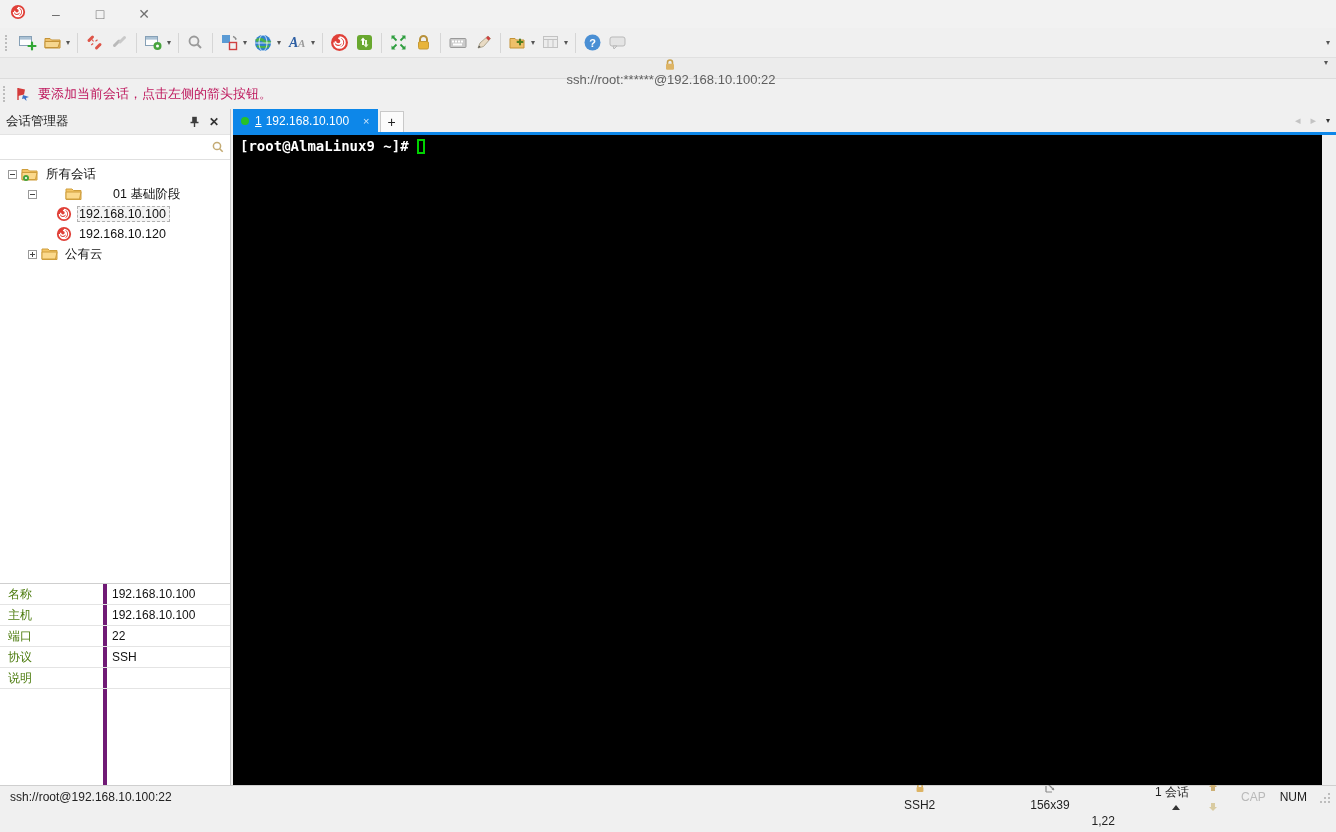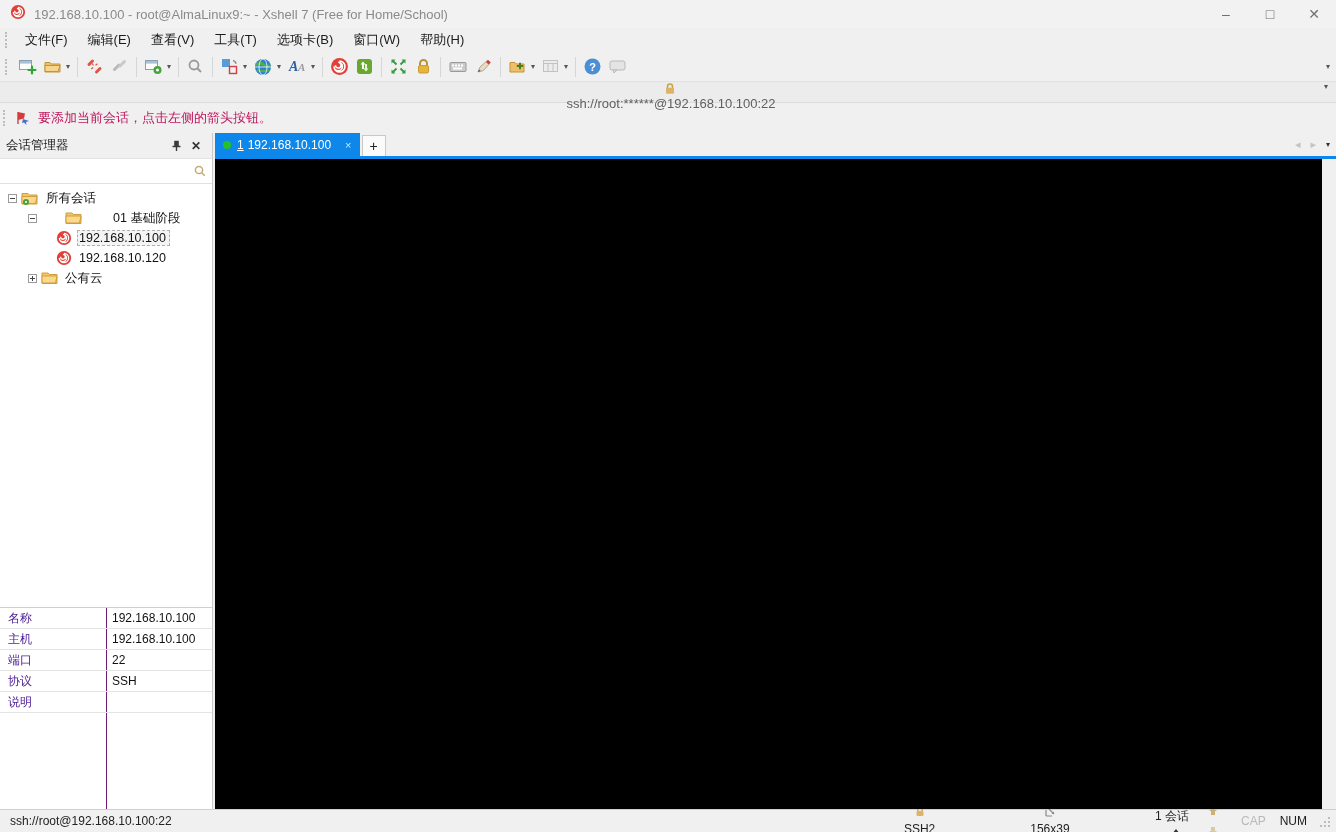--- a/index.html
+++ b/index.html
@@ -32,40 +32,40 @@
   .addressbar .overflow { position:absolute; right:8px; font-size:8px; color:#555; }
 
   
   .infobar { height:30px; display:flex; align-items:center; background:#f0f0f0; }
   .infobar .msg { font-size:13px; color:#be185d; margin-left:6px; }
 
   
   .main { height:676px; display:flex; background:#f0f0f0; }
 
   
-  .sidepanel { width:213px; background:#ffffff; border-right:1px solid #c9c9c9; display:flex; flex-direction:column; }
+  .sidepanel { width:231px; background:#ffffff; border-right:1px solid #c9c9c9; display:flex; flex-direction:column; }
   .panel-header { height:26px; background:#f0f0f0; display:flex; align-items:center; padding:0 6px; border-bottom:1px solid #e3e3e3; }
   .panel-header .ptitle { font-size:12.5px; color:#222; flex:1; }
   .phbtn { width:20px; height:20px; display:flex; align-items:center; justify-content:center; color:#333; font-size:12px; }
   .panel-search { height:25px; background:#fff; border-bottom:1px solid #e0e0e0; display:flex; align-items:center; }
   .panel-search input { flex:1; border:none; outline:none; height:100%; font-size:12px; padding:0 4px; background:transparent; }
   .tree { flex:1; padding-top:4px; overflow:hidden; background:#fff; }
   .trow { height:20px; display:flex; align-items:center; font-size:12.5px; color:#111; white-space:nowrap; }
   .expander { width:9px; height:9px; border:1px solid #9a9a9a; background:#fff; position:relative; flex:none; margin-right:4px; }
   .expander:before, .expander.plus:after { content:""; position:absolute; background:#444; }
   .expander:before { left:1px; right:1px; top:3px; height:1px; }
   .expander.plus:after { top:1px; bottom:1px; left:3px; width:1px; }
   .ticon { margin-right:5px; flex:none; display:flex; }
   .tsel { display:flex; align-items:center; border:1px dashed #b0b0b0; background:#f4f4f4; padding:0 3px 0 1px; }
   .tnosel { display:flex; align-items:center; padding:0 3px 0 1px; border:1px solid transparent; }
 
   
   .props { height:202px; border-top:1px solid #cfcfcf; display:flex; flex-direction:column; background:#fff; }
   .prow { height:21px; display:flex; border-bottom:1px solid #e4e4e4; }
-  .plabel { width:107px; border-right:1px solid #701a75; font-size:12px; color:#4c1d95; display:flex; align-items:center; padding-left:8px; }
+  .plabel { width:107px; border-right:4px solid #701a75; font-size:12px; color:#4d7c0f; display:flex; align-items:center; padding-left:8px; }
   .pvalue { flex:1; font-size:12px; color:#111; display:flex; align-items:center; padding-left:5px; }
   .pfill { flex:1; display:flex; }
   .pfill .plabel { border-bottom:none; }
 
   
   .termarea { flex:1; display:flex; flex-direction:column; margin-left:2px; }
   .tabbar { height:23px; display:flex; align-items:flex-end; background:#f0f0f0; position:relative; }
   .tab-active { height:23px; background:#0d87e9; color:#fff; display:flex; align-items:center; padding:0 8px 0 8px; font-size:12px; margin-left:0; }
   .tabdot { width:8px; height:8px; border-radius:50%; background:#27c127; margin-right:6px; }
   .tabnum { text-decoration:underline; margin-right:4px; }
@@ -93,38 +93,27 @@
 
 <div class="window">
 
   <div class="titlebar">
     <span class="appicon">
       <svg width="16" height="16" viewBox="0 0 18 18">
           <circle cx="9" cy="9" r="8" fill="#e04038"></circle>
           <path d="M9 9 m0 -5.2 a5.2 5.2 0 1 1 -5.2 5.2 a4 4 0 1 0 4 -4 a2.7 2.7 0 1 1 -2.7 2.7" fill="none" stroke="#fff" stroke-width="1.5"></path>
         </svg>
     </span>
-    <span class="title">192.168.10.100 - root@AlmaLinux9:~ - Xshell 7 (Free for Home/School)</span>
     <span class="wincontrols">
       <span class="wbtn">–</span>
       <span class="wbtn">□</span>
       <span class="wbtn">✕</span>
     </span>
   </div>
 
-  <div class="menubar">
-    <span class="grip"></span>
-    <span class="menuitem">文件(F)</span>
-    <span class="menuitem">编辑(E)</span>
-    <span class="menuitem">查看(V)</span>
-    <span class="menuitem">工具(T)</span>
-    <span class="menuitem">选项卡(B)</span>
-    <span class="menuitem">窗口(W)</span>
-    <span class="menuitem">帮助(H)</span>
-  </div>
 
   <div class="toolbar">
     <span class="grip"></span>
 
     <span class="tbtn">
         <svg width="19" height="19" viewBox="0 0 19 19">
           <rect x="1.5" y="3.5" width="12" height="9" fill="#fdfdfd" stroke="#86a0b6"></rect>
           <rect x="2" y="4" width="11" height="2.6" fill="#aac1d4"></rect>
           <path d="M14 9.5v7M10.5 13h7" stroke="#2fa633" stroke-width="2.2" stroke-linecap="round"></path>
         </svg>
@@ -434,20 +423,24 @@
         </div>
         <div class="tab-plus">+</div>
         <div class="tabnav">
           <span>◂</span>
           <span>▸</span>
           <span class="dd">▾</span>
         </div>
       </div>
       <div class="tab-underline"></div>
       <div class="terminal">
+        <div class="prompt-line">
+          <span>[root@AlmaLinux9 ~]#</span>
+          <span class="cursor"></span>
+        </div>
         <div class="term-scroll"></div>
       </div>
     </div>
   </div>
 
   <div class="statusbar">
     <span class="sb-left">ssh://root@192.168.10.100:22</span>
 
     <span class="sb-item" style="margin-right:95px;">
       <span style="display:flex;">

